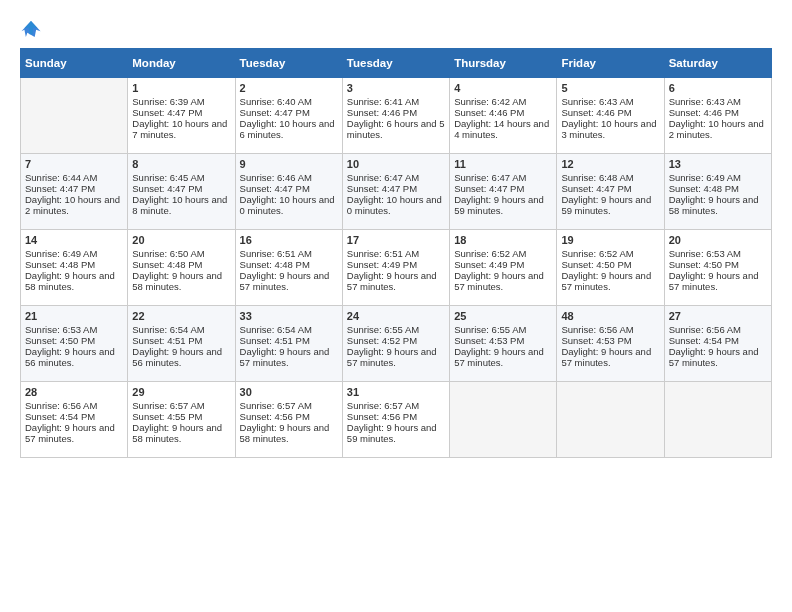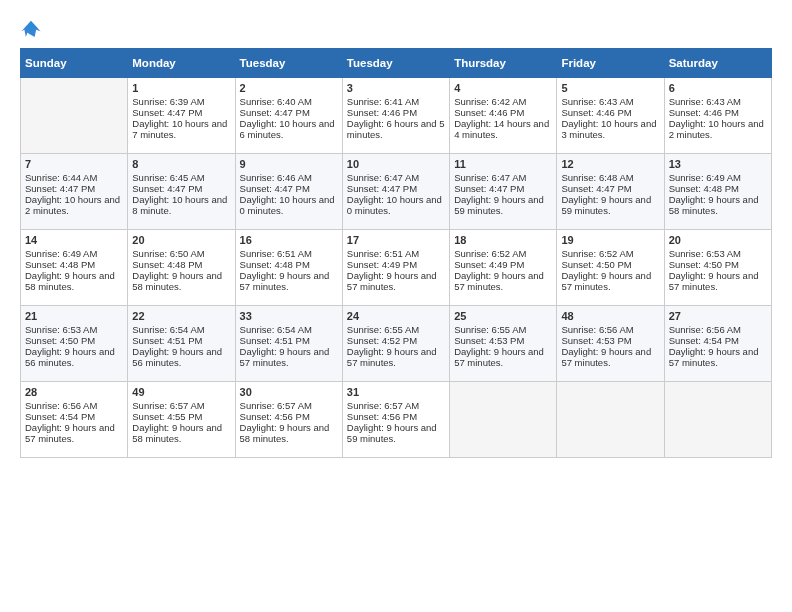--- a/index.html
+++ b/index.html
@@ -159,21 +159,21 @@
           <td><span class="day-num">21</span><span>Sunrise: 6:53 AM</span><br><span>Sunset: 4:50 PM</span><br><span>Daylight: 9 hours and 56 minutes.</span></td>
           <td><span class="day-num">22</span><span>Sunrise: 6:54 AM</span><br><span>Sunset: 4:51 PM</span><br><span>Daylight: 9 hours and 56 minutes.</span></td>
           <td><span class="day-num">33</span><span>Sunrise: 6:54 AM</span><br><span>Sunset: 4:51 PM</span><br><span>Daylight: 9 hours and 57 minutes.</span></td>
           <td><span class="day-num">24</span><span>Sunrise: 6:55 AM</span><br><span>Sunset: 4:52 PM</span><br><span>Daylight: 9 hours and 57 minutes.</span></td>
           <td><span class="day-num">25</span><span>Sunrise: 6:55 AM</span><br><span>Sunset: 4:53 PM</span><br><span>Daylight: 9 hours and 57 minutes.</span></td>
           <td><span class="day-num">48</span><span>Sunrise: 6:56 AM</span><br><span>Sunset: 4:53 PM</span><br><span>Daylight: 9 hours and 57 minutes.</span></td>
           <td><span class="day-num">27</span><span>Sunrise: 6:56 AM</span><br><span>Sunset: 4:54 PM</span><br><span>Daylight: 9 hours and 57 minutes.</span></td>
         </tr>
         <tr>
           <td><span class="day-num">28</span><span>Sunrise: 6:56 AM</span><br><span>Sunset: 4:54 PM</span><br><span>Daylight: 9 hours and 57 minutes.</span></td>
-          <td><span class="day-num">49</span><span>Sunrise: 6:57 AM</span><br><span>Sunset: 4:55 PM</span><br><span>Daylight: 9 hours and 58 minutes.</span></td>
+          <td><span class="day-num">29</span><span>Sunrise: 6:57 AM</span><br><span>Sunset: 4:55 PM</span><br><span>Daylight: 9 hours and 58 minutes.</span></td>
           <td><span class="day-num">30</span><span>Sunrise: 6:57 AM</span><br><span>Sunset: 4:56 PM</span><br><span>Daylight: 9 hours and 58 minutes.</span></td>
           <td><span class="day-num">31</span><span>Sunrise: 6:57 AM</span><br><span>Sunset: 4:56 PM</span><br><span>Daylight: 9 hours and 59 minutes.</span></td>
           <td class="cell-empty"></td>
           <td class="cell-empty"></td>
           <td class="cell-empty"></td>
         </tr>
       </tbody>
   </table>
 </div>
 

